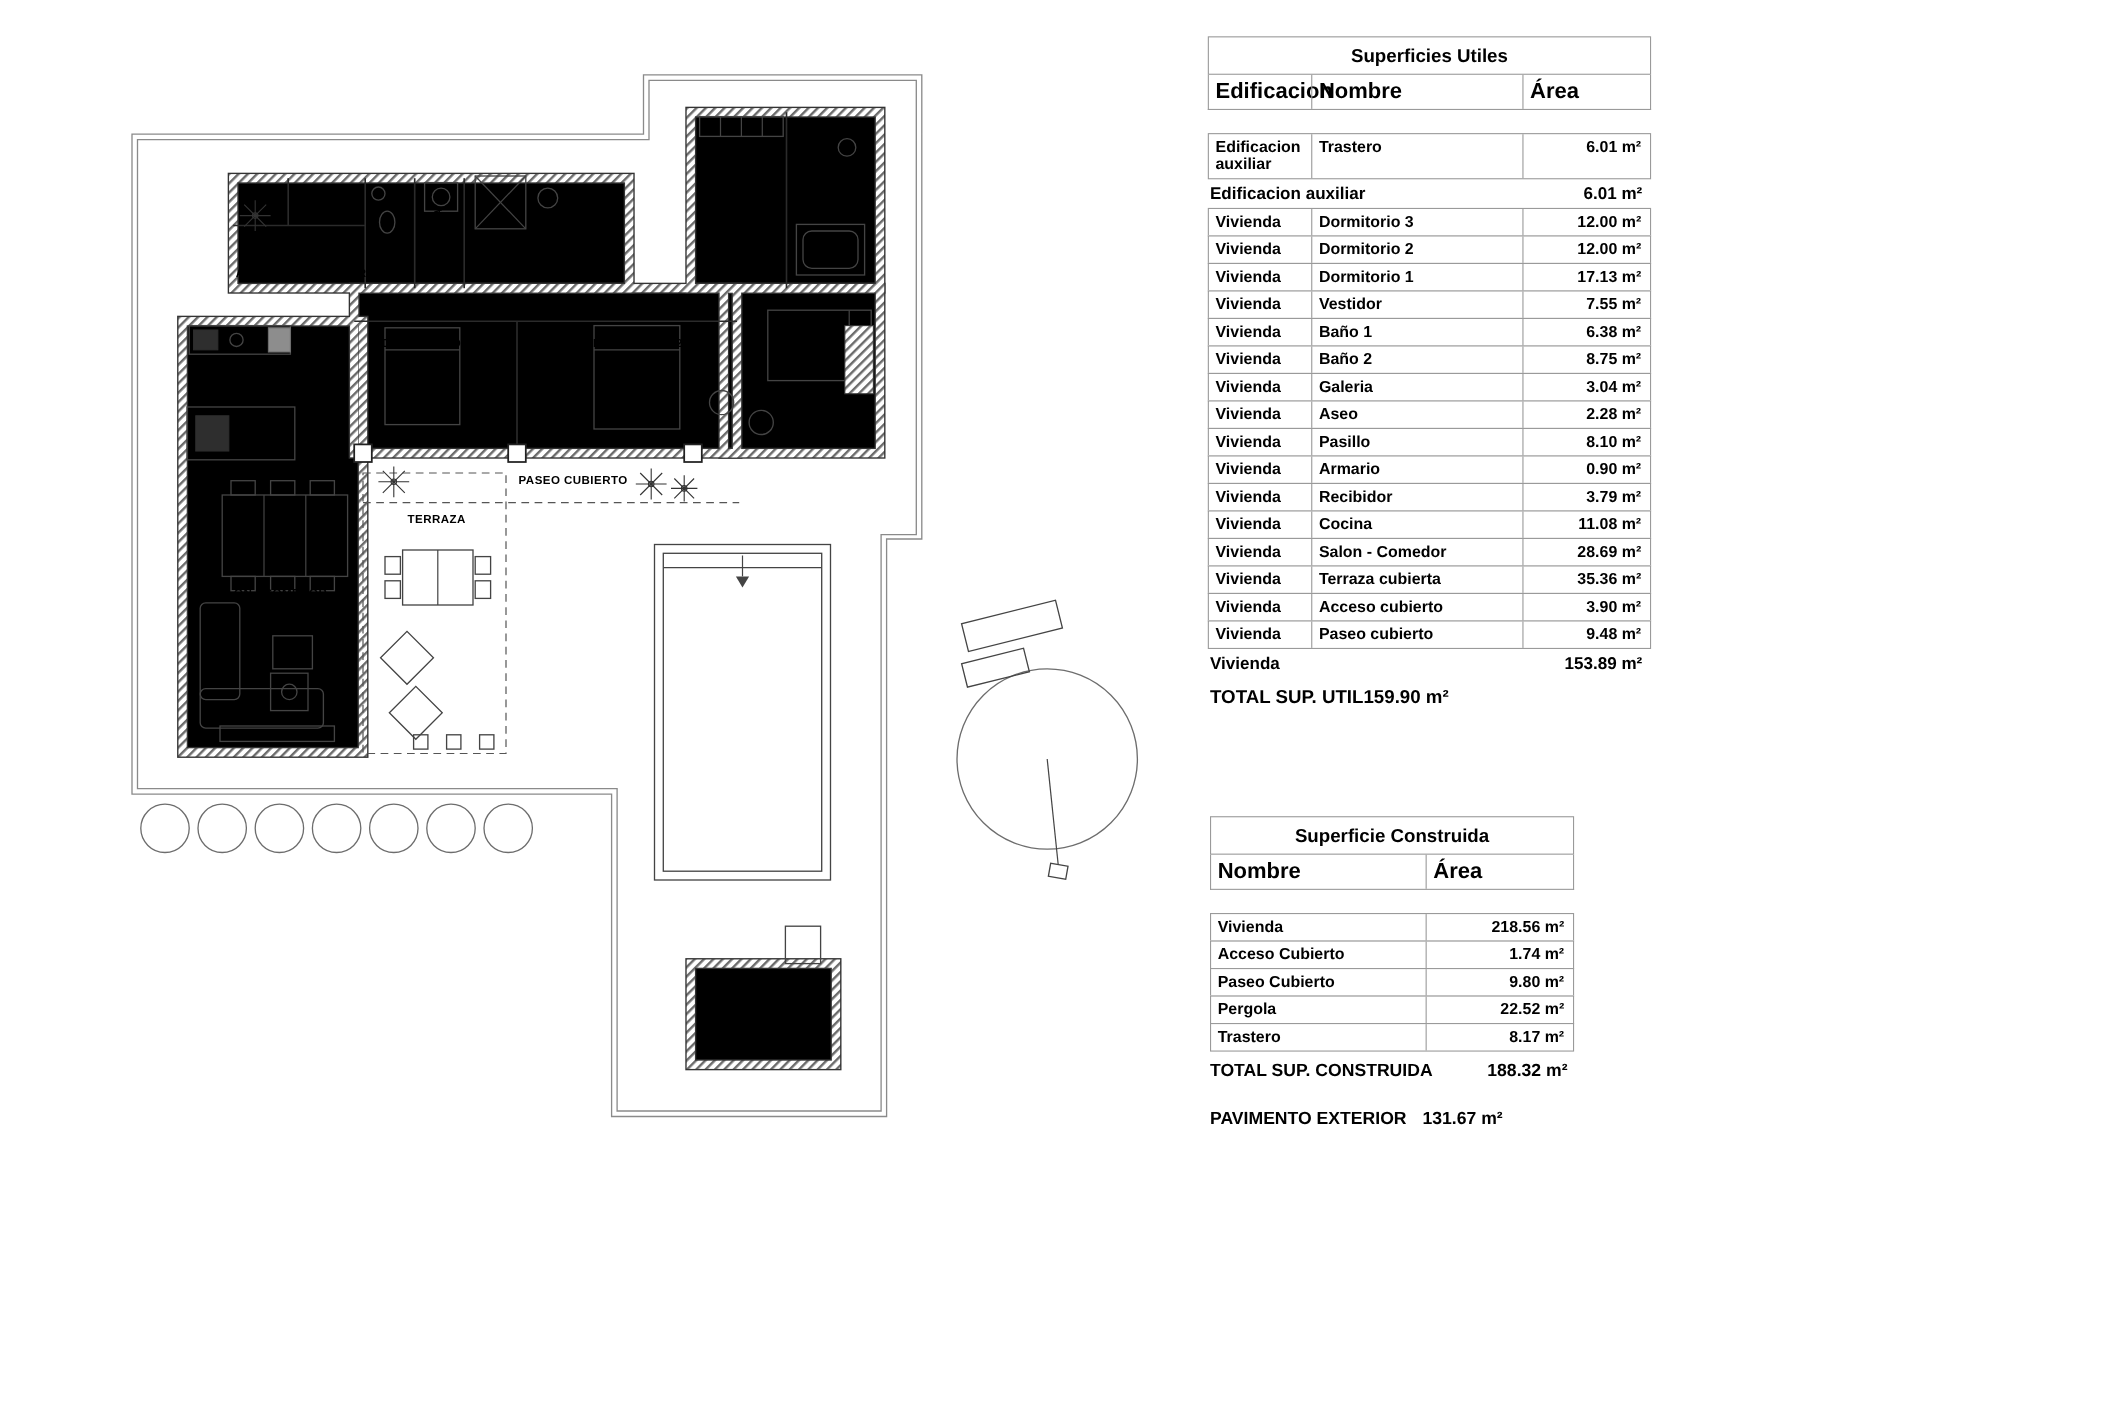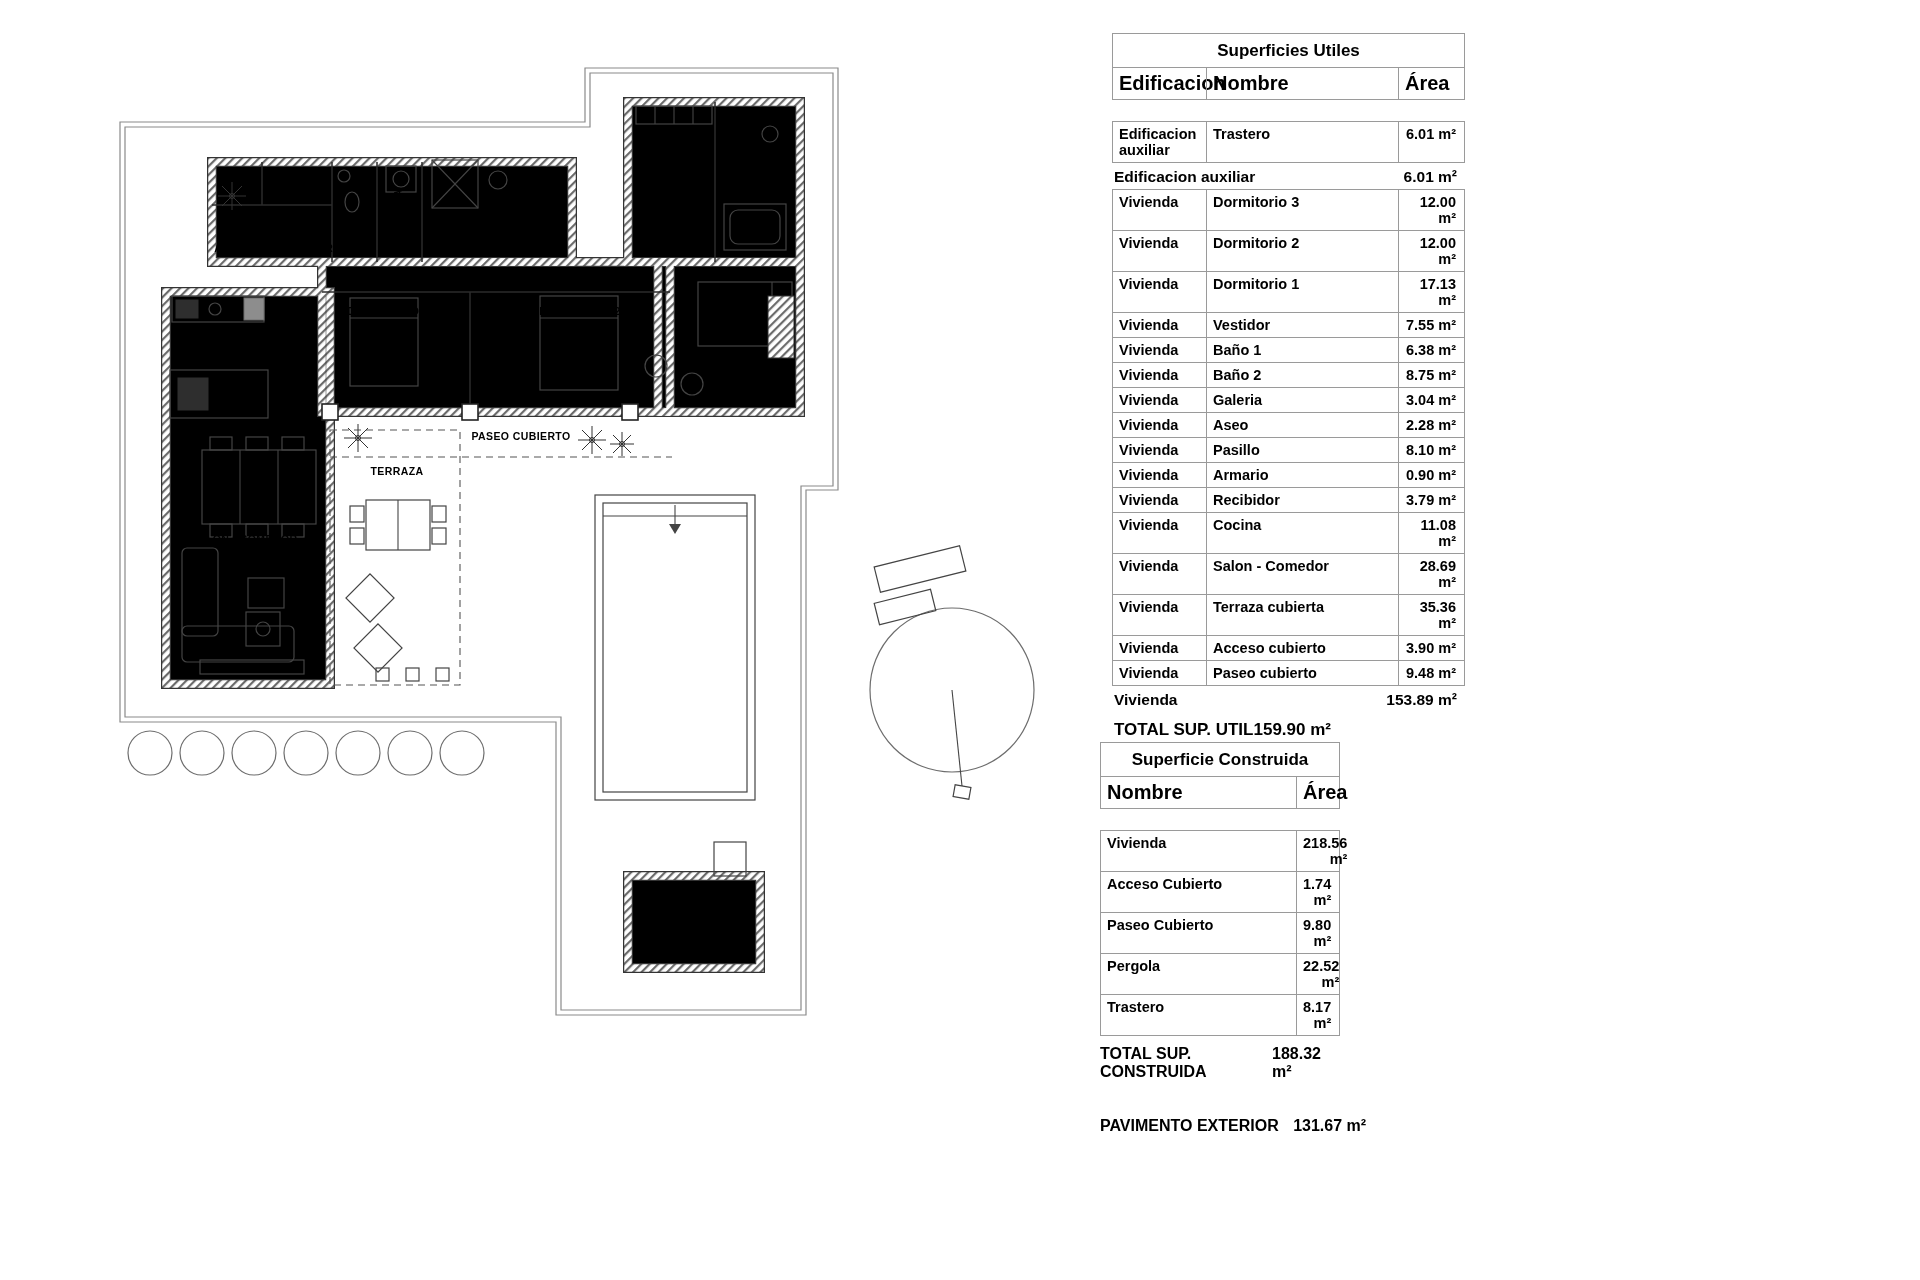--- a/index.html
+++ b/index.html
@@ -17,38 +17,38 @@
   .dash{stroke:#555;stroke-width:1.1;fill:none;stroke-dasharray:7 5;}
   .furnopen{stroke:#444;stroke-width:1.2;fill:none;}
   .darkfill{fill:#2e2e2e;stroke:#2e2e2e;}
   .grayfill{fill:#8d8d8d;stroke:#6f6f6f;}
   .tree{stroke:#6d6d6d;stroke-width:1.2;fill:none;}
   .plant{stroke:#333;stroke-width:1;fill:none;}
   .pillar{fill:#fff;stroke:#222;stroke-width:1.6;}
   .rl{font-family:"Liberation Sans",sans-serif;font-size:10.5px;font-weight:bold;fill:#000;text-anchor:middle;letter-spacing:.4px;}
   
   .tables{position:absolute;font-weight:bold;}
-  #t-utiles{left:1098px;top:33px;width:353px;margin-left:14px;}
-  #t-constr{left:1100px;top:742px;width:240px;}
+  #t-utiles{left:1098px;top:33px;width:403px;}
+  #t-constr{left:1100px;top:742px;width:331px;}
   .title-box{border:1px solid #9a9a9a;text-align:center;font-size:17px;padding:7px 0 6px 0;}
   .hdr{display:grid;border:1px solid #9a9a9a;border-top:none;}
   .hdr span{padding:4px 6px;font-size:20px;}
   .hdr span + span{border-left:1px solid #9a9a9a;}
   .hdr span.area{text-align:left;padding-right:8px;}
   .g3{grid-template-columns:93px 192px 1fr;}
   .g2{grid-template-columns:195px 1fr;}
   .tgap{height:22px;}
   .trow{display:grid;border:1px solid #9a9a9a;margin-top:-1px;background:#fff;}
   .trow span{padding:4px 6px;font-size:14.5px;}
   .trow span + span{border-left:1px solid #9a9a9a;}
   .trow span:last-child{text-align:right;padding-right:8px;}
   .subline{display:flex;justify-content:space-between;font-size:15.5px;padding:5px 8px 4px 2px;}
   .totline{display:flex;font-size:17px;padding:7px 8px 2px 2px;}
   .totline2{display:flex;justify-content:space-between;font-size:16px;padding:9px 6px 2px 0;}
-  .pav{margin-top:34px;font-size:16px;white-space:nowrap;}
+  .pav{margin-top:24px;font-size:16px;white-space:nowrap;}
   .pav span + span{margin-left:10px;}
 </style>
 </head>
 <body>
 
 <div class="plan-wrap">
 <svg width="1080" height="1280" viewBox="0 0 1080 1280" xmlns="http://www.w3.org/2000/svg">
   <defs>
     <pattern id="hatchP" patternUnits="userSpaceOnUse" width="6" height="6" patternTransform="rotate(45)">
       <rect width="6" height="6" fill="#ffffff"></rect>

